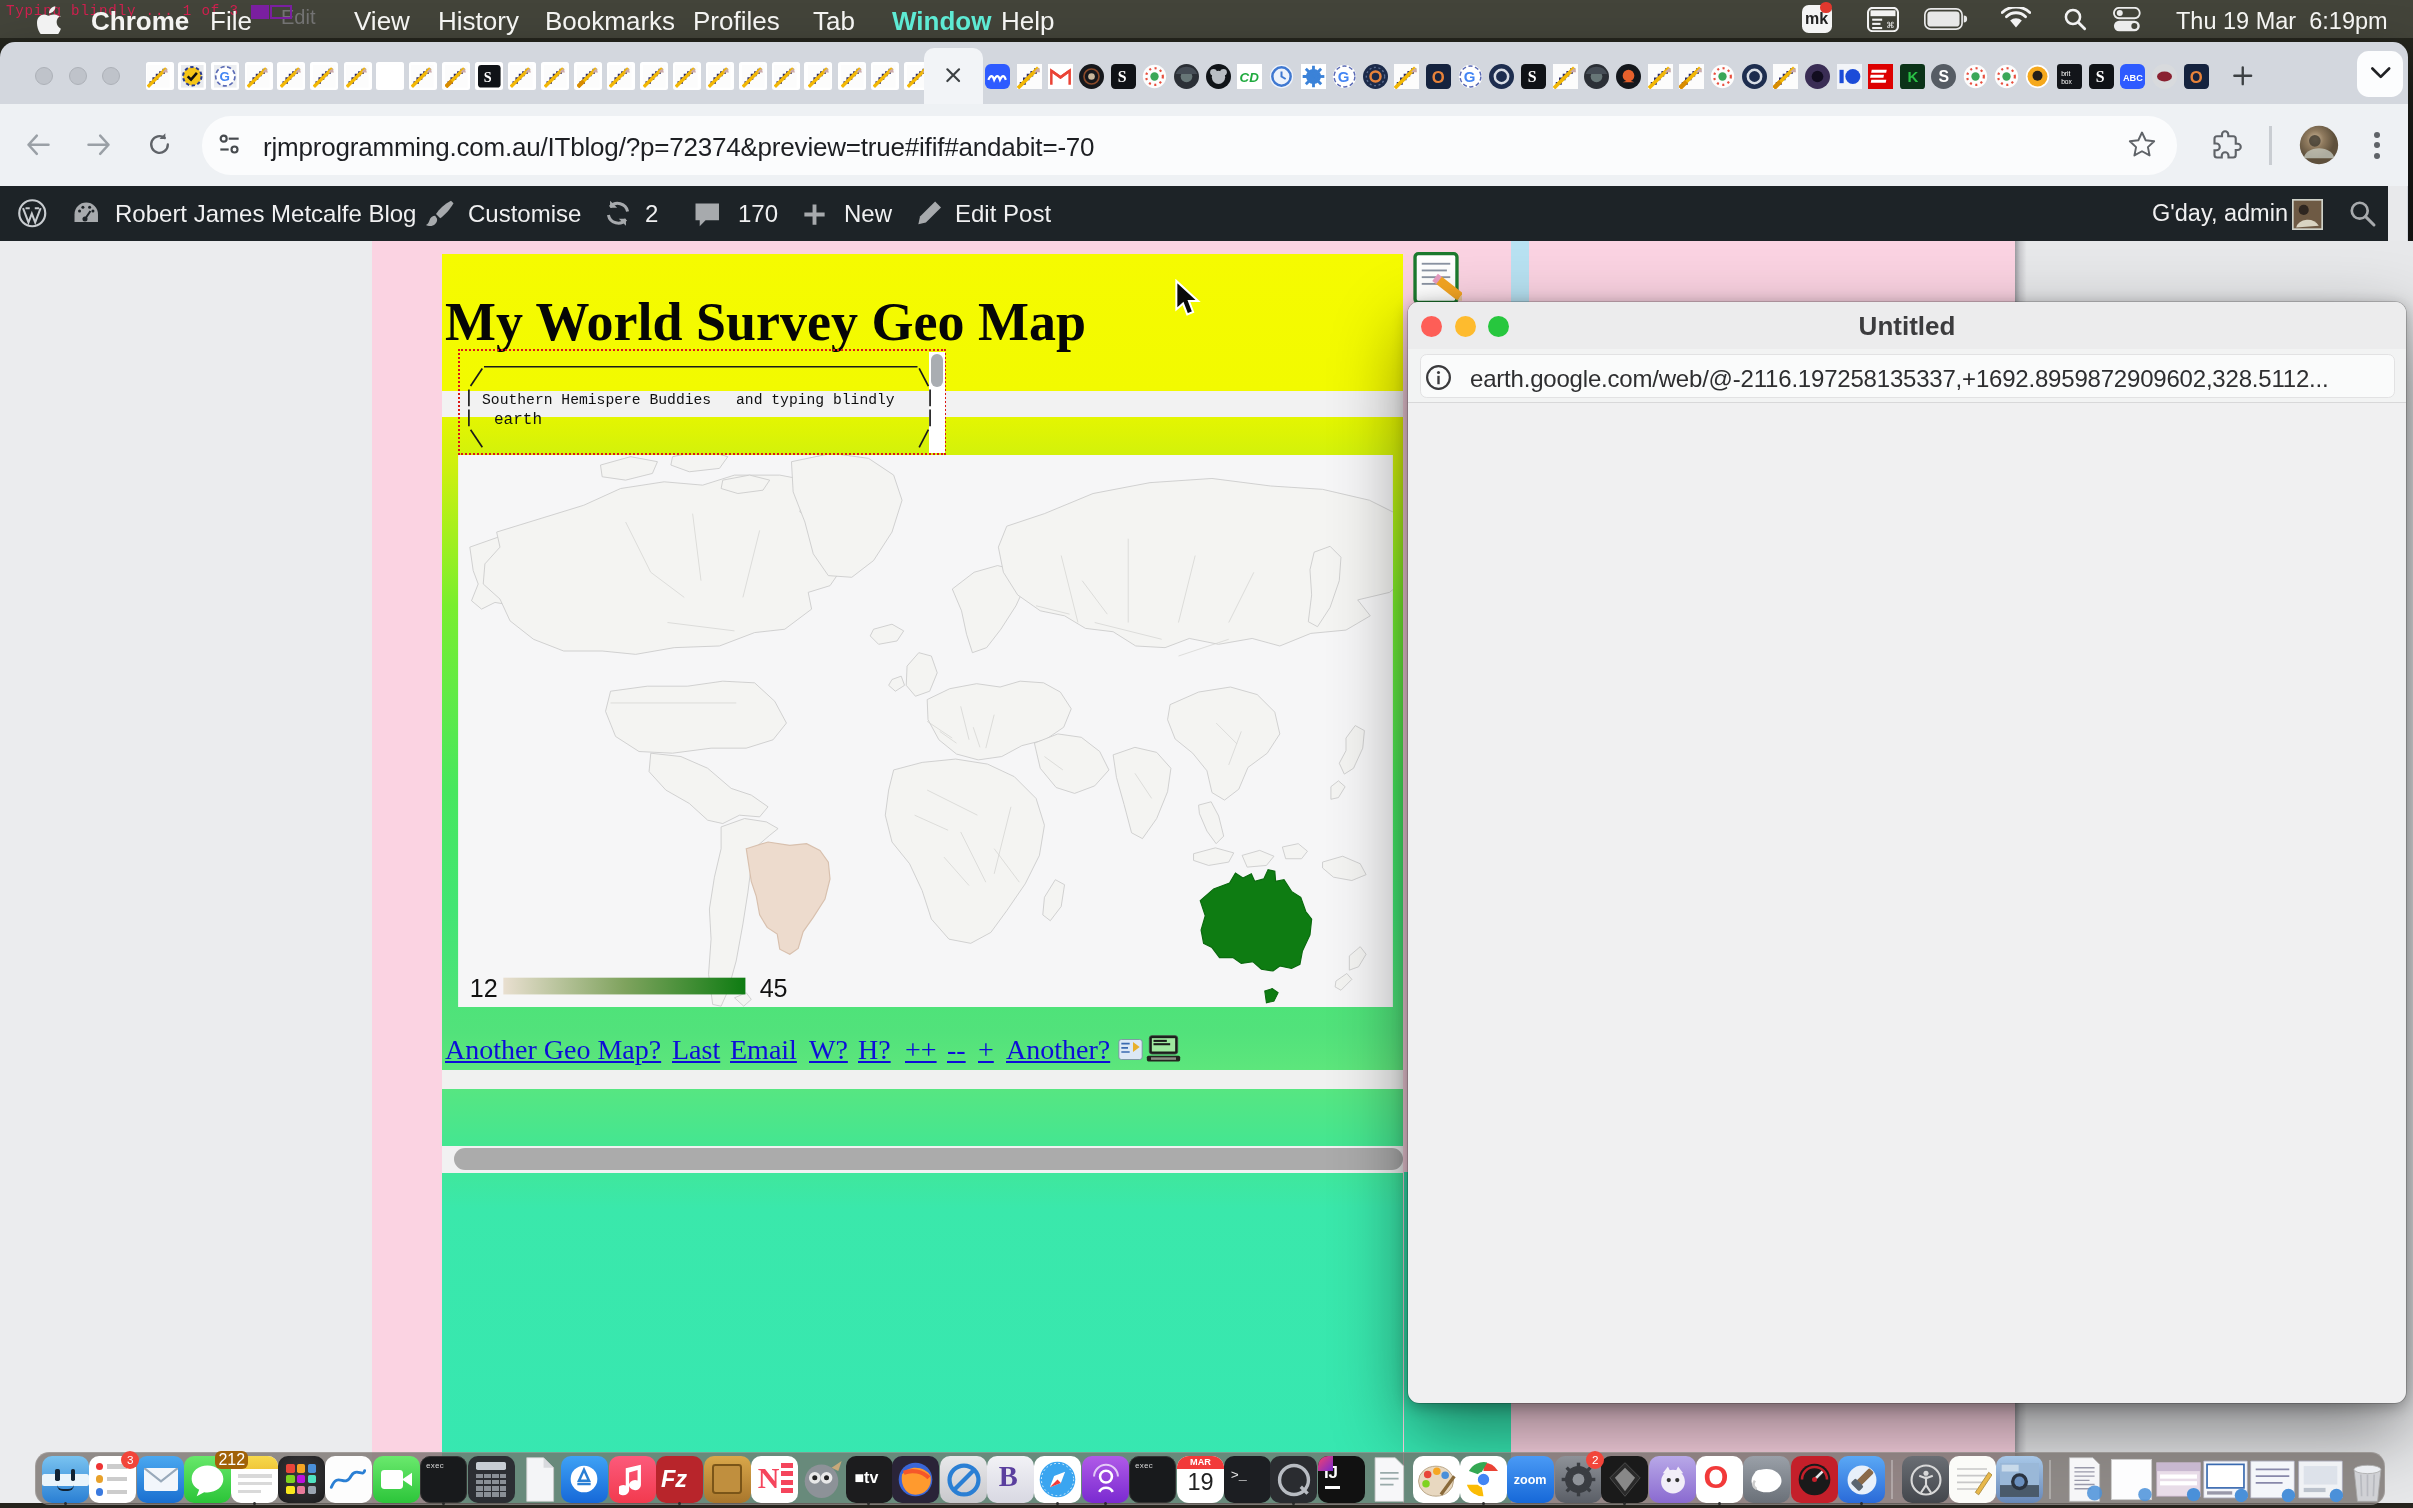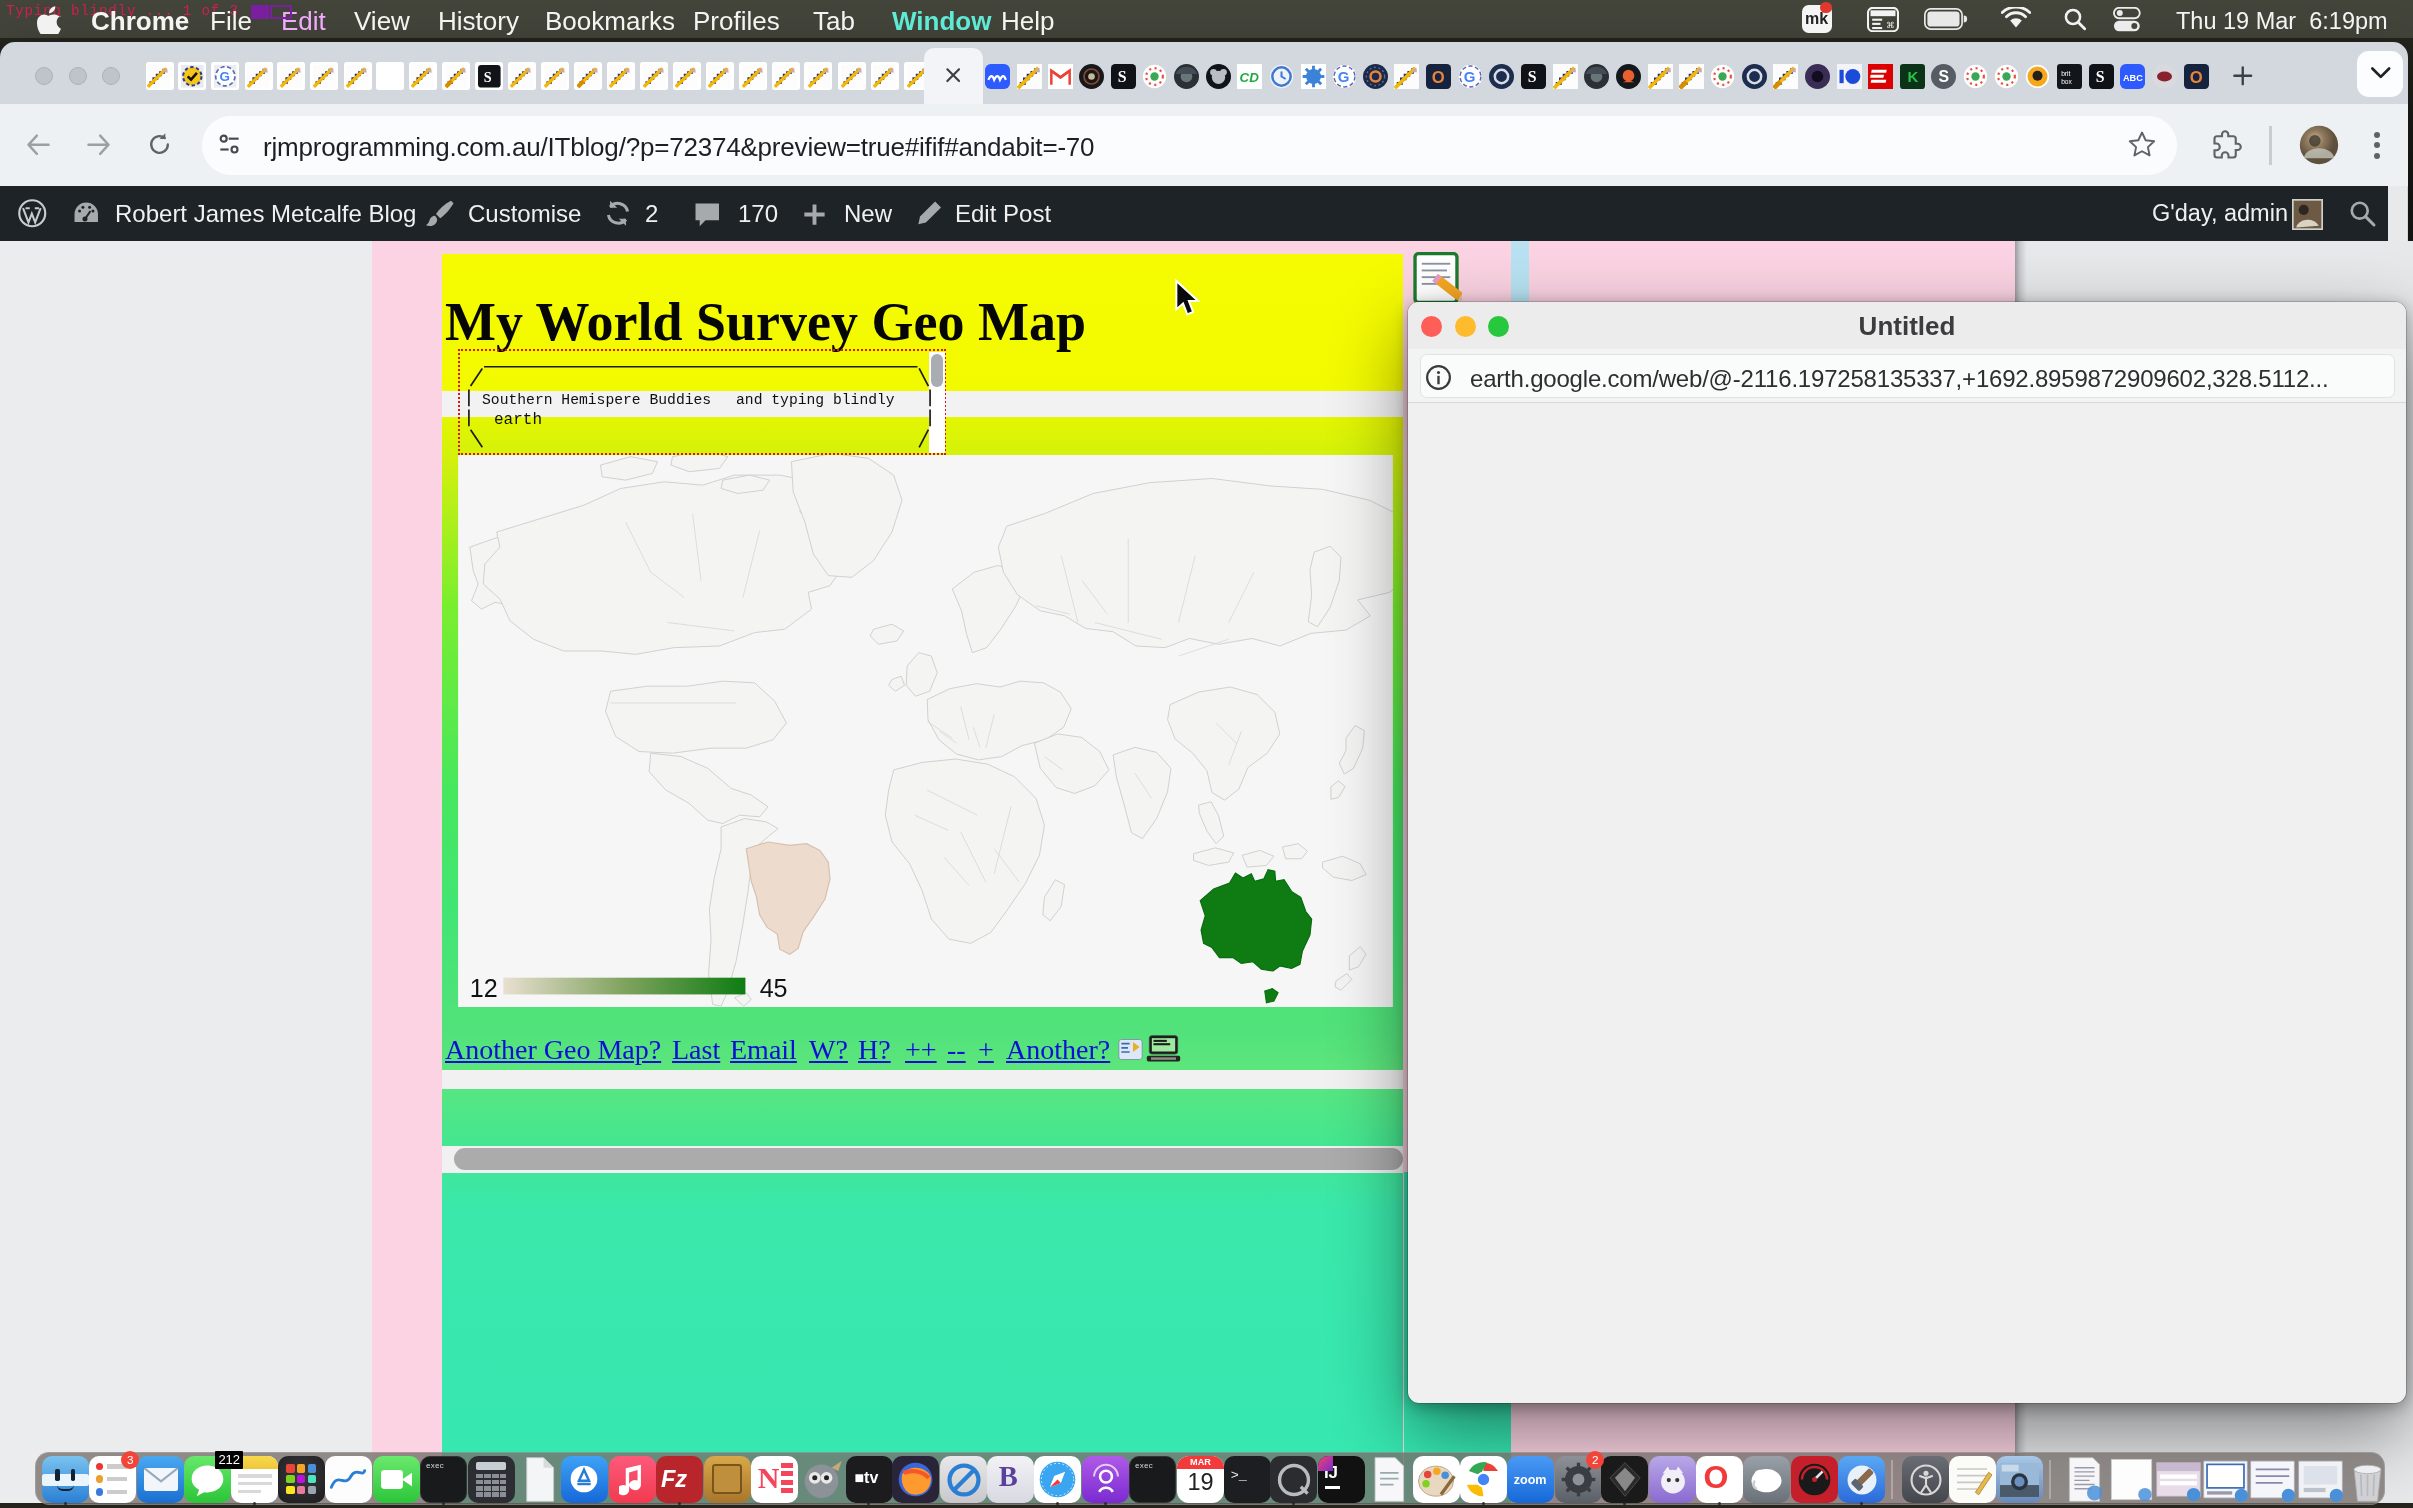--- a/index.html
+++ b/index.html
@@ -13,21 +13,21 @@
  radial-gradient(754px 251px at 5% 100%, #20281e 0%, rgba(32,40,30,0) 70%),
  linear-gradient(180deg,#27281f 0%,#1a1a18 12%,#141414 60%,#26201c 100%);"></div>
 
 <div class="abs" style="left:0;top:0;width:2413px;height:38px;background:#43443a"></div>
 <div class="abs" style="left:5.9px;top:3.4px;font-family:'Liberation Mono',monospace;font-size:14.2px;color:#cf1f4e;letter-spacing:0.8px;z-index:3">Typing blindly ... 1 of 3</div>
 <svg class="abs" style="left:37px;top:5.9px;z-index:4" width="23.5" height="28" viewBox="0 0 17 20">
     <path fill="#f2f2f2" d="M12.2 0c.1 1.3-.4 2.6-1.2 3.5-.8 1-2.1 1.7-3.3 1.6-.1-1.2.5-2.5 1.2-3.3C9.7.9 11.1.1 12.2 0zM15.9 6.9c-1.7 1-2.7 2.6-2.7 4.6 0 2.2 1.3 4 3.1 4.8-.4 1.2-.9 2.2-1.6 3.2-1 1.4-2 2.5-3.4 2.5-1.4 0-1.8-.8-3.4-.8-1.6 0-2.1.8-3.4.8-1.4 0-2.5-1.3-3.5-2.7C-.3 17.2-1 14.6-1 12.2c0-4 2.6-6.1 5.1-6.1 1.3 0 2.4.9 3.2.9.8 0 2.1-.9 3.6-.9 1.3 0 3 .3 5 1.8z" transform="translate(1 0)"></path>
   </svg>
 <div class="abs" style="left:91px;top:5.9px;font-size:26px;font-weight:700;color:#f4f4f2;z-index:4">Chrome</div>
 <div class="abs" style="left:210px;top:5.9px;font-size:26px;font-weight:400;color:#f4f4f2;z-index:4">File</div>
-<div class="abs" style="left:281px;top:5.9px;font-size:26px;font-weight:400;color:#f0abfc;z-index:4">Edit</div>
+<div class="abs" style="left:281px;top:5.9px;font-size:20px;font-weight:400;color:#737373;z-index:4">Edit</div>
 <div class="abs" style="left:354px;top:5.9px;font-size:26px;font-weight:400;color:#f4f4f2;z-index:4">View</div>
 <div class="abs" style="left:438px;top:5.9px;font-size:26px;font-weight:400;color:#f4f4f2;z-index:4">History</div>
 <div class="abs" style="left:545px;top:5.9px;font-size:26px;font-weight:400;color:#f4f4f2;z-index:4">Bookmarks</div>
 <div class="abs" style="left:693px;top:5.9px;font-size:26px;font-weight:400;color:#f4f4f2;z-index:4">Profiles</div>
 <div class="abs" style="left:813px;top:5.9px;font-size:26px;font-weight:400;color:#f4f4f2;z-index:4">Tab</div>
 <div class="abs" style="left:892px;top:5.9px;font-size:26px;font-weight:700;color:#5eead4;z-index:4">Window</div>
 <div class="abs" style="left:1001px;top:5.9px;font-size:26px;font-weight:400;color:#f4f4f2;z-index:4">Help</div>
 <div class="abs" style="left:251px;top:5px;width:18.4px;height:14.2px;background:#7a1fa0;z-index:5"></div>
 <div class="abs" style="left:270px;top:5px;width:22px;height:14.2px;border:2.5px solid #7a1fa0;z-index:5"></div>
 
@@ -733,21 +733,21 @@
     <div style="position:absolute;left:6.7px;top:11.7px;width:34px;height:23.5px;background:#f2f6fb;border-radius:2.5px"></div>
     <svg style="position:absolute;left:6.7px;top:11.7px" width="34" height="23.5" viewBox="0 0 40 28">
       <path d="M0 0 L20 16 L40 0" fill="none" stroke="#9ab" stroke-width="2.5"></path>
     </svg>
   </div>
 <div class="abs" style="left:184px;top:1456px;width:47px;height:47px;border-radius:10px;background:linear-gradient(180deg,#67e86a,#2bc438);z-index:21;overflow:hidden">
     <svg style="position:absolute;left:5.9px;top:6.7px" width="35" height="35" viewBox="0 0 42 42">
       <path d="M21 3 C10 3 2 10 2 19 c0 6 3.5 10.5 9 13 l-3 8 9-5 c1.3.2 2.6.3 4 .3 11 0 19-7 19-16 S32 3 21 3z" fill="#fff"></path>
     </svg>
   </div>
-<div class="abs" style="left:215px;top:1451px;min-width:18.4px;height:18.4px;padding:0 3.4px;background:#000000;border-radius:1px;color:#fff;font-size:13px;line-height:18.4px;text-align:center;z-index:23">212</div>
+<div class="abs" style="left:215px;top:1451px;min-width:18.4px;height:18.4px;padding:0 3.4px;background:#a16207;border-radius:6px;color:#fff;font-size:16px;line-height:18.4px;text-align:center;z-index:23">212</div>
 <div class="abs" style="left:231px;top:1456px;width:47px;height:47px;border-radius:10px;background:#fff;z-index:21;overflow:hidden">
     <div style="position:absolute;left:0;top:0;width:47px;height:12.6px;background:linear-gradient(180deg,#f7d94c,#f0c73a)"></div>
     <div style="position:absolute;left:6.7px;top:18.4px;width:34px;height:3.4px;background:#d9d9d9"></div>
     <div style="position:absolute;left:6.7px;top:26px;width:34px;height:3.4px;background:#d9d9d9"></div>
     <div style="position:absolute;left:6.7px;top:34px;width:23.5px;height:3.4px;background:#d9d9d9"></div>
   </div>
 <div class="abs" style="left:253px;top:1502px;width:3.4px;height:3.4px;border-radius:50%;background:#2a2a2a;z-index:22"></div>
 <div class="abs" style="left:278px;top:1456px;width:47px;height:47px;border-radius:10px;background:radial-gradient(circle at 50% 40%,#3a3a3c,#1c1c1e);z-index:21;overflow:hidden">
     <div style="position:absolute;left:8.4px;top:8.4px;width:8.4px;height:8.4px;background:#e8453a;border-radius:1.7px"></div>
     <div style="position:absolute;left:19px;top:8.4px;width:8.4px;height:8.4px;background:#f5a623;border-radius:1.7px"></div>

